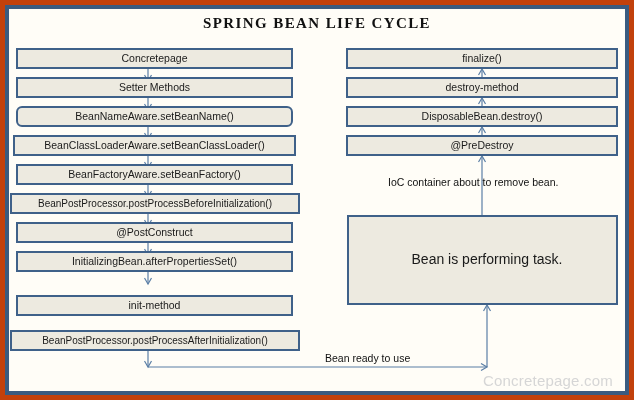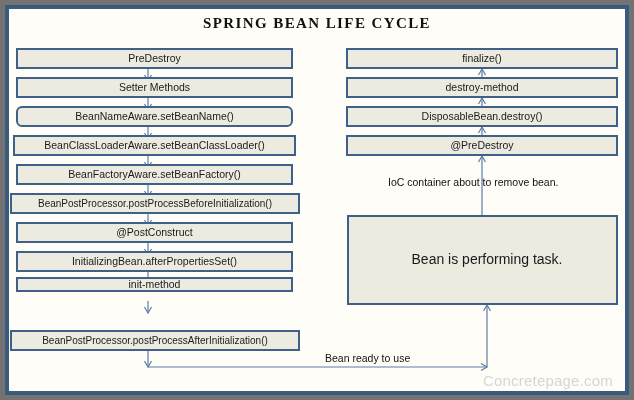--- a/index.html
+++ b/index.html
@@ -4,21 +4,21 @@
 <style>
   html, body {
     margin: 0;
     padding: 0;
     background: #ffffff;
   }
   #canvas {
     position: relative;
     width: 634px;
     height: 400px;
-    background: #737373;
+    background: #c2410c;
     box-sizing: border-box;
     overflow: hidden;
     font-family: "Liberation Sans", sans-serif;
   }
   .outer-frame {
     position: absolute;
     left: 5px;
     top: 5px;
     width: 624px;
     height: 390px;
@@ -121,21 +121,21 @@
       <line x1="482" y1="81" x2="482" y2="69"></line>
       <line x1="482" y1="110" x2="482" y2="98"></line>
       <line x1="482" y1="139" x2="482" y2="127"></line>
       <line x1="482" y1="200" x2="482" y2="156"></line>
     </g>
 
     <line x1="482" y1="215" x2="482" y2="200" stroke="#5b7fa6" stroke-width="1.2" fill="none"></line>
   </svg>
 
   <div class="node" style="left:16px; top:48px; width:277px; height:21px;">
-    <span>PreDestroy</span>
+    <span>Concretepage</span>
   </div>
 
   <div class="node" style="left:16px; top:77px; width:277px; height:21px;">
     <span>Setter Methods</span>
   </div>
 
   <div class="node" style="left:16px; top:106px; width:277px; height:21px;border-radius:6px;">
     <span>BeanNameAware.setBeanName()</span>
   </div>
 
@@ -152,21 +152,21 @@
   </div>
 
   <div class="node" style="left:16px; top:222px; width:277px; height:21px;">
     <span>@PostConstruct</span>
   </div>
 
   <div class="node" style="left:16px; top:251px; width:277px; height:21px;">
     <span>InitializingBean.afterPropertiesSet()</span>
   </div>
 
-  <div class="node" style="left:16px; top:277px; width:277px; height:15px;">
+  <div class="node" style="left:16px; top:295px; width:277px; height:21px;">
     <span>init-method</span>
   </div>
 
   <div class="node" style="left:10px; top:321px; width:290px; height:21px; font-size:10px;margin-top:9px;">
     <span>BeanPostProcessor.postProcessAfterInitialization()</span>
   </div>
 
   <div class="node" style="left:346px; top:77px; width:272px; height:21px;">
     <span>destroy-method</span>
   </div>

